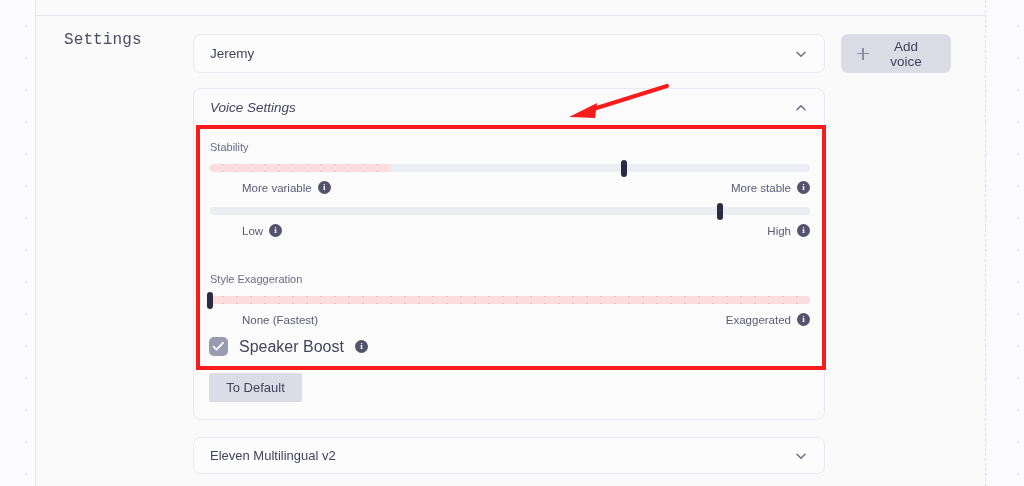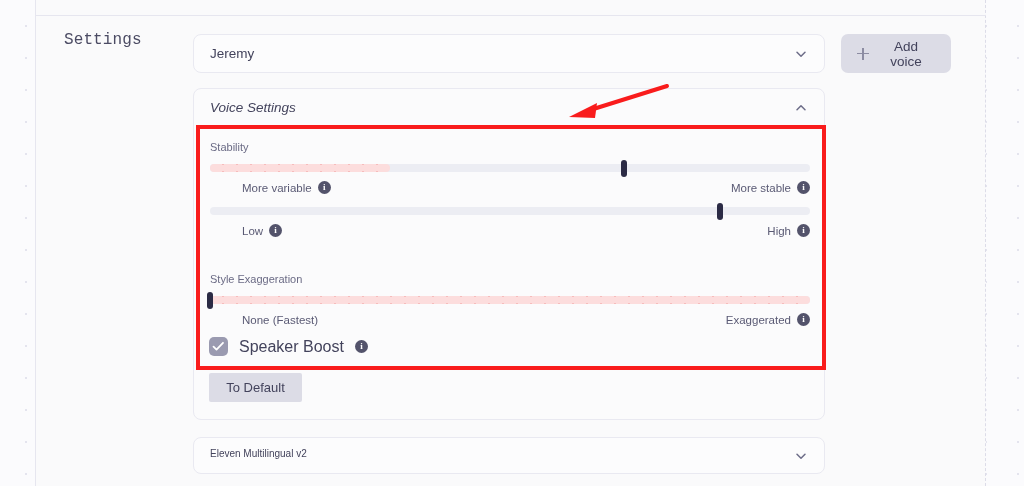--- a/index.html
+++ b/index.html
@@ -262,21 +262,21 @@
   .model-select {
     left: 193px;
     top: 437px;
     width: 632px;
     height: 37px;
   }
   .model-select-label {
     position: absolute;
     left: 16px;
     top: 10px;
-    font-size: 10px;
+    font-size: 13px;
     color: #43435c;
   }
 
   
   .annot-box {
     position: absolute;
     left: 196px;
     top: 125px;
     width: 630px;
     height: 245px;

